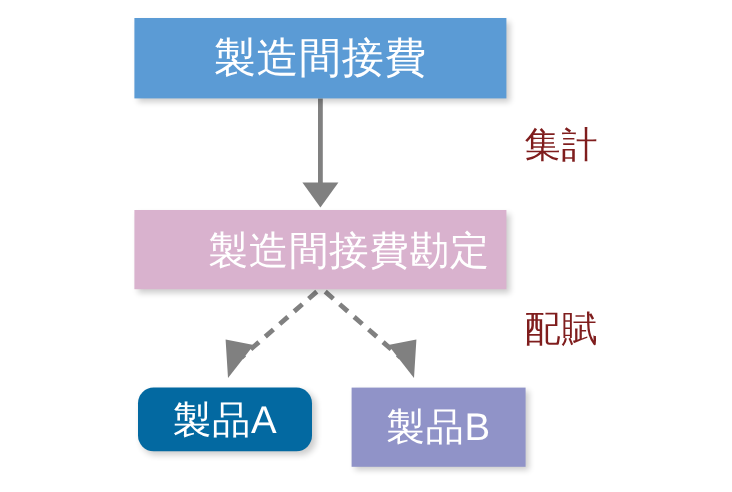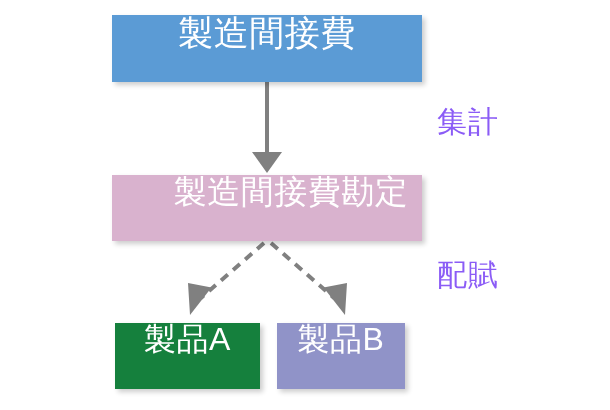--- a/index.html
+++ b/index.html
@@ -16,20 +16,21 @@
   }
   #diagram {
     position: absolute;
     left: 0; top: 0;
     width: 610px;
     height: 410px;
   }
   .node {
     position: absolute;
     display: flex;
+    align-items: center;
     justify-content: center;
     color: #ffffff;
     font-family: "Liberation Sans", "DejaVu Sans", sans-serif;
     font-weight: 400;
     letter-spacing: 0.5px;
     box-shadow: 3px 3px 5px rgba(0,0,0,0.20);
     box-sizing: border-box;
     line-height: 1;
     white-space: nowrap;
   }
@@ -47,35 +48,36 @@
     width: 310px;
     height: 66px;
     background: #D9B2CE;
     font-size: 33px;
     padding-left: 48px;
   }
   #node-product-a {
     left: 115px;
     top: 323px;
     width: 145px;
-    height: 66px;
-    background: #15803d;
+    height: 53px;
+    background: #0369a1;
     font-size: 32px;
+    border-radius: 13px;
   }
   #node-product-b {
-    left: 277px;
+    left: 293px;
     top: 323px;
-    width: 128px;
+    width: 145px;
     height: 66px;
     background: #9093C8;
     font-size: 32px;
   }
   .side-label {
     position: absolute;
-    color: #8b5cf6;
+    color: #7f1d1d;
     font-size: 30px;
     font-family: Liberation Sans, sans-serif;
     letter-spacing: 1px;
     line-height: 1;
     white-space: nowrap;
   }
   #label-aggregate {
     left: 437px;
     top: 107px;
   }

